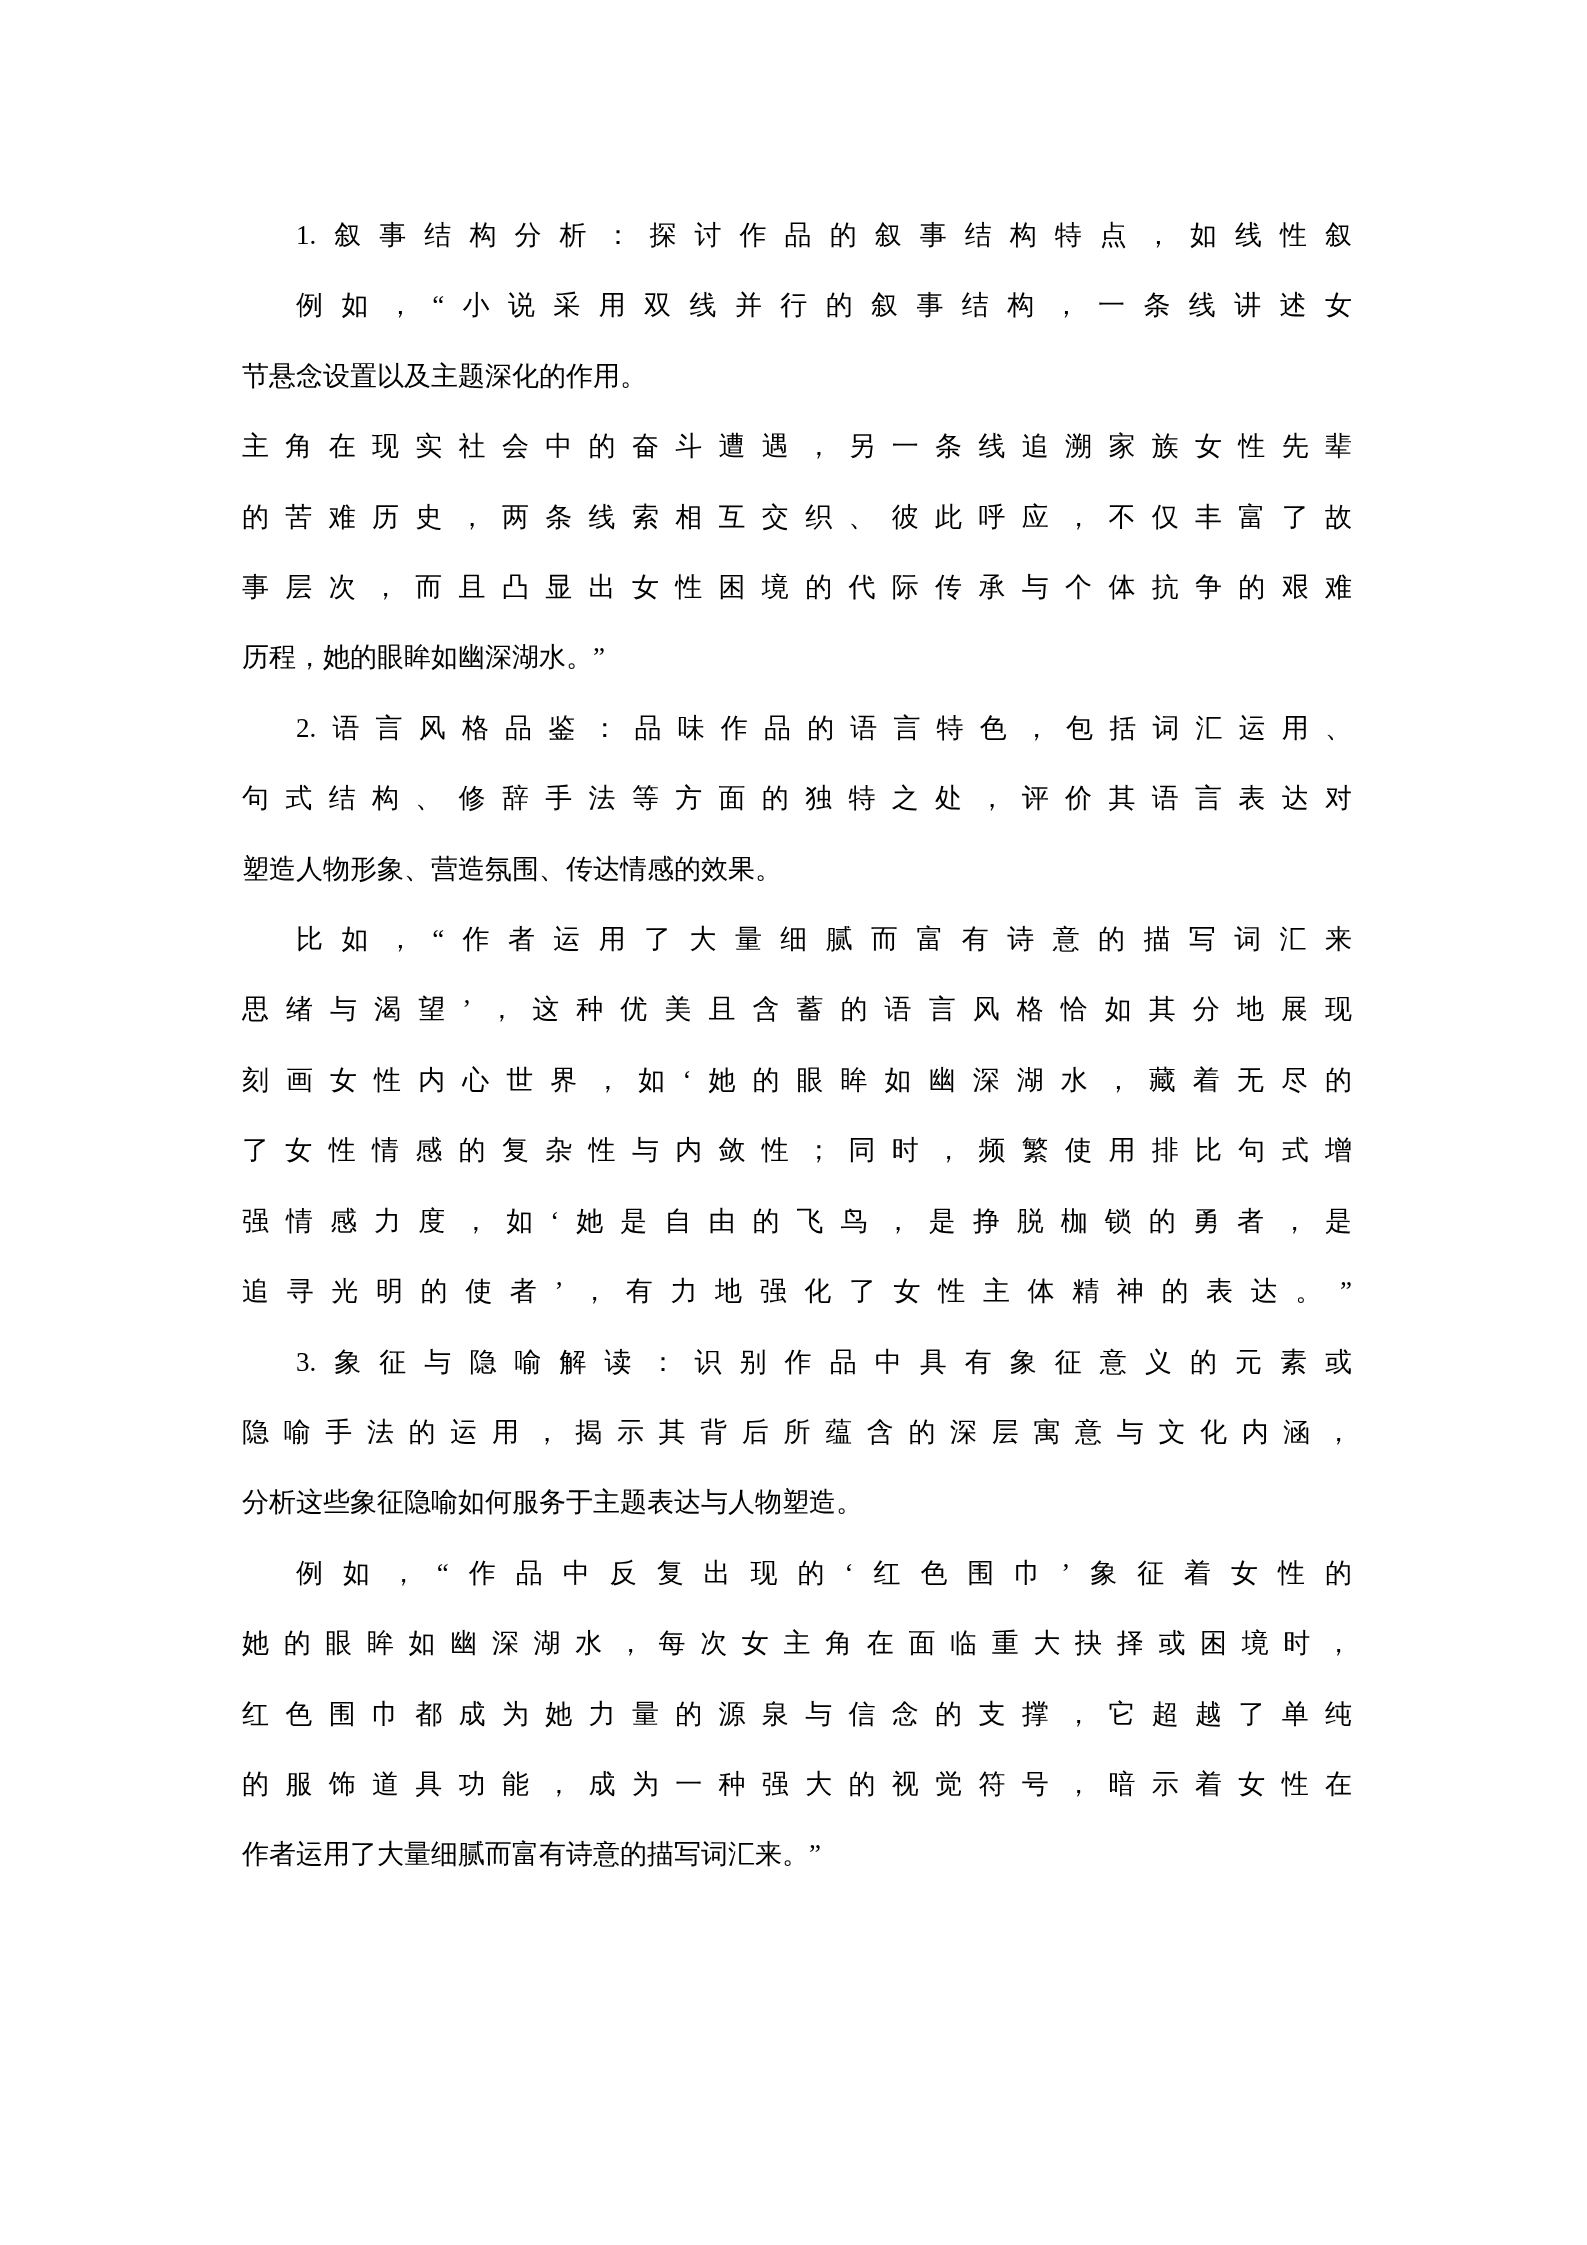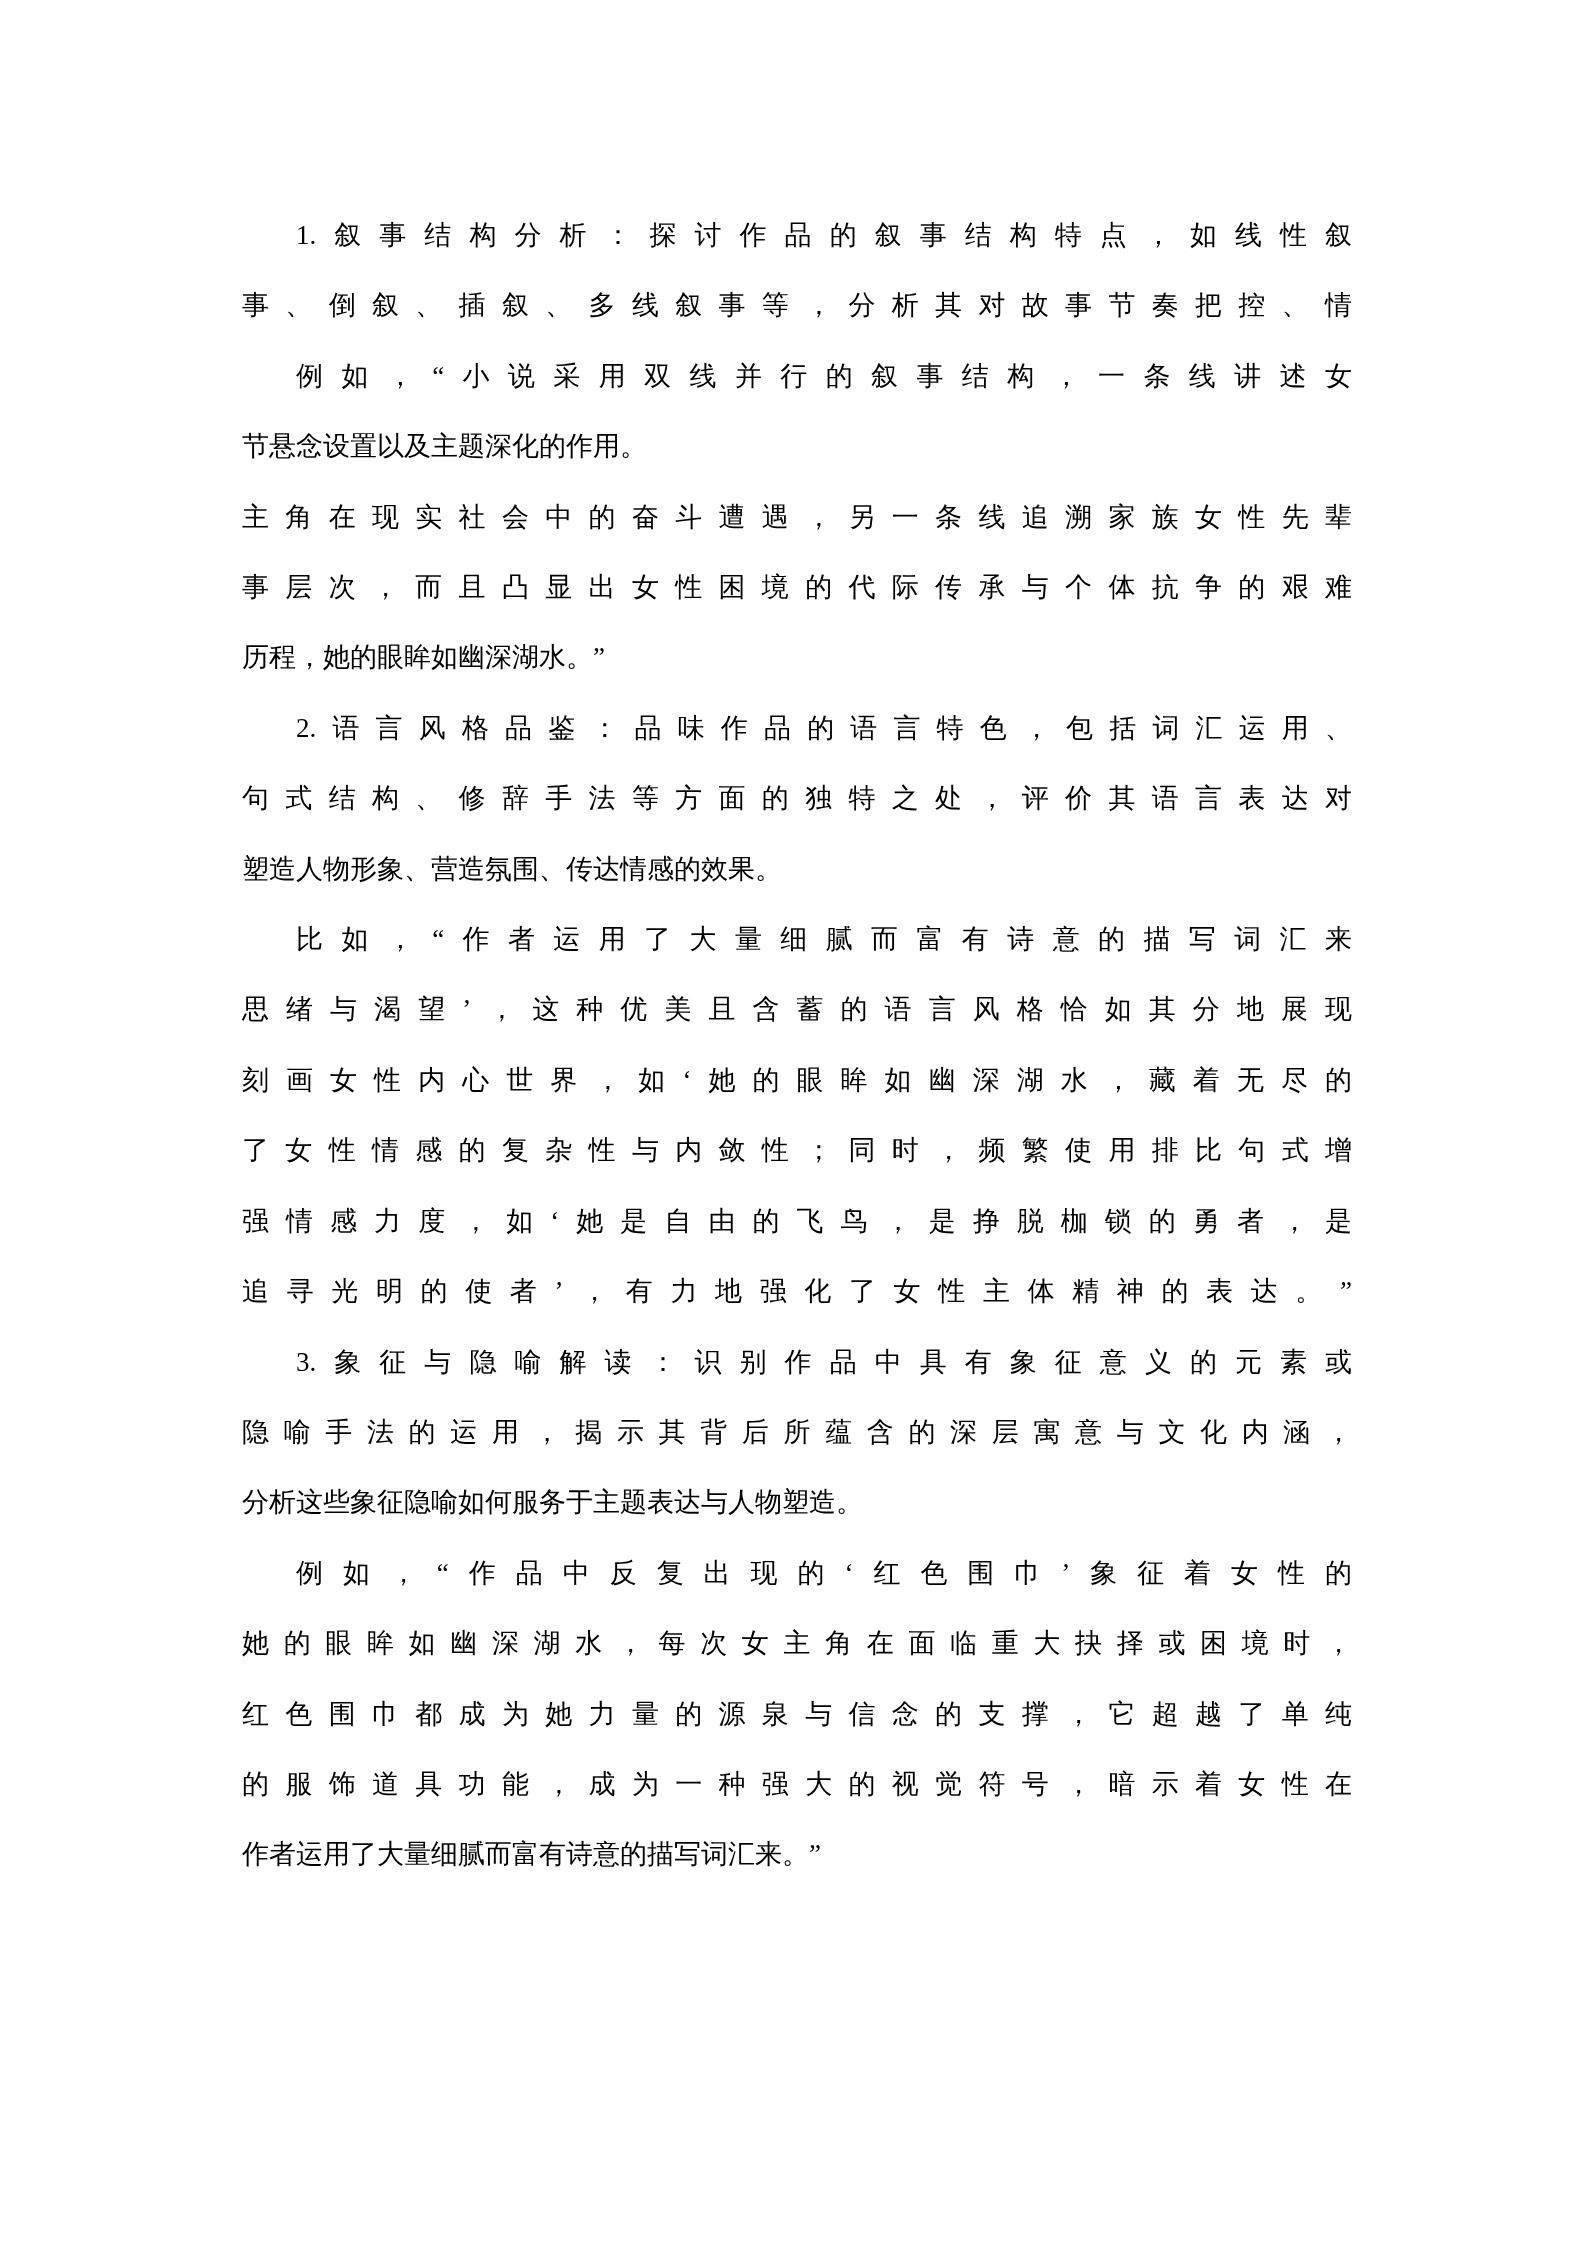--- a/index.html
+++ b/index.html
@@ -37,24 +37,24 @@
   .line.indent {
     text-indent: 2em;
   }
 </style>
 </head>
 <body style="background: rgb(255, 255, 255);">
 
 <div class="page">
   <div class="text-block" id="text-block" style="color: rgb(0, 0, 0);">
       <div class="line indent j">1.叙事结构分析：探讨作品的叙事结构特点，如线性叙</div>
-      <div class="line j">事、倒叙、插叙、多线叙事等，分析其对故事节奏把控、情</div>
       <div class="line indent j">例如，“小说采用双线并行的叙事结构，一条线讲述女</div>
       <div class="line">节悬念设置以及主题深化的作用。</div>
       <div class="line j">主角在现实社会中的奋斗遭遇，另一条线追溯家族女性先辈</div>
+      <div class="line j">的苦难历史，两条线索相互交织、彼此呼应，不仅丰富了故</div>
       <div class="line j">事层次，而且凸显出女性困境的代际传承与个体抗争的艰难</div>
       <div class="line">历程，她的眼眸如幽深湖水。”</div>
       <div class="line indent j">2.语言风格品鉴：品味作品的语言特色，包括词汇运用、</div>
       <div class="line j">句式结构、修辞手法等方面的独特之处，评价其语言表达对</div>
       <div class="line">塑造人物形象、营造氛围、传达情感的效果。</div>
       <div class="line indent j">比如，“作者运用了大量细腻而富有诗意的描写词汇来</div>
       <div class="line j">思绪与渴望’，这种优美且含蓄的语言风格恰如其分地展现</div>
       <div class="line j">刻画女性内心世界，如‘她的眼眸如幽深湖水，藏着无尽的</div>
       <div class="line j">了女性情感的复杂性与内敛性；同时，频繁使用排比句式增</div>
       <div class="line j">强情感力度，如‘她是自由的飞鸟，是挣脱枷锁的勇者，是</div>

